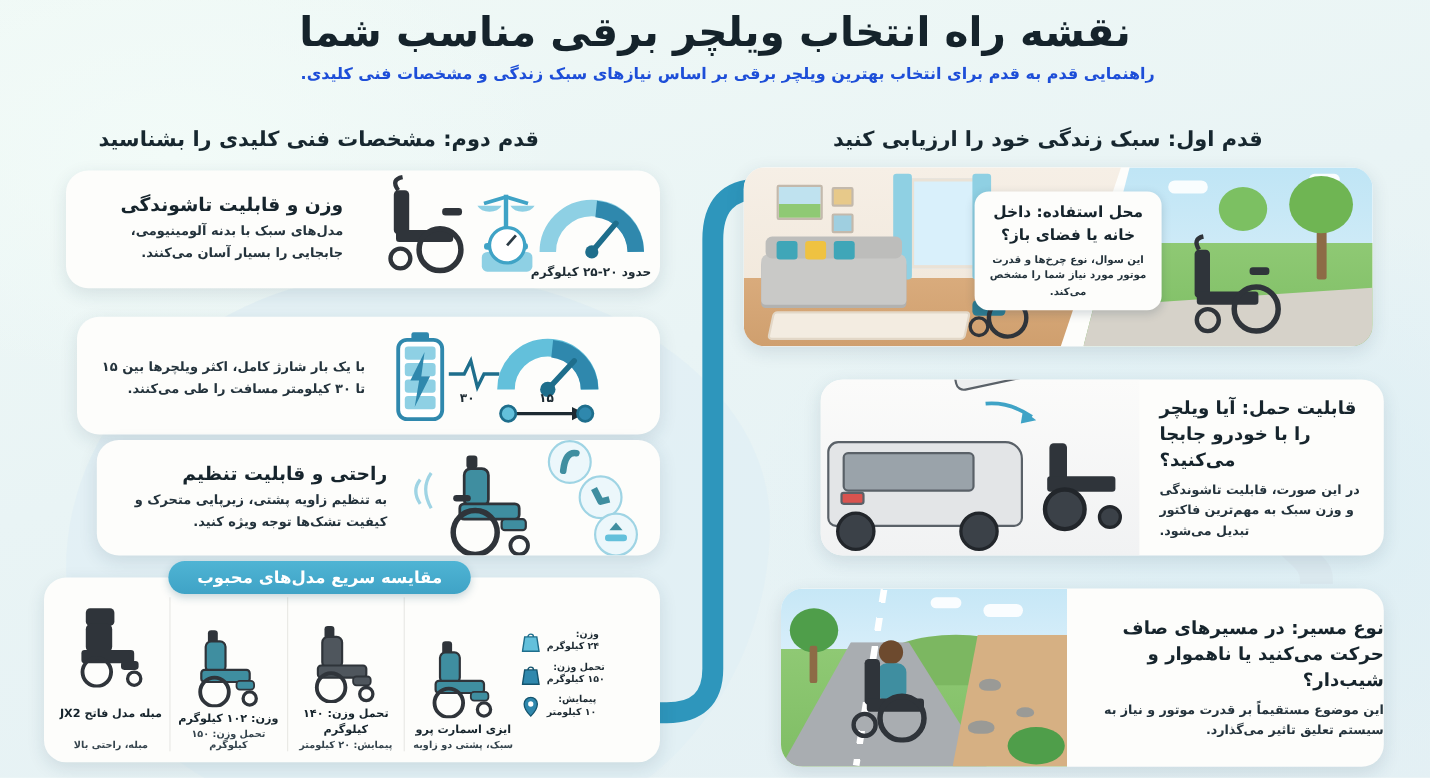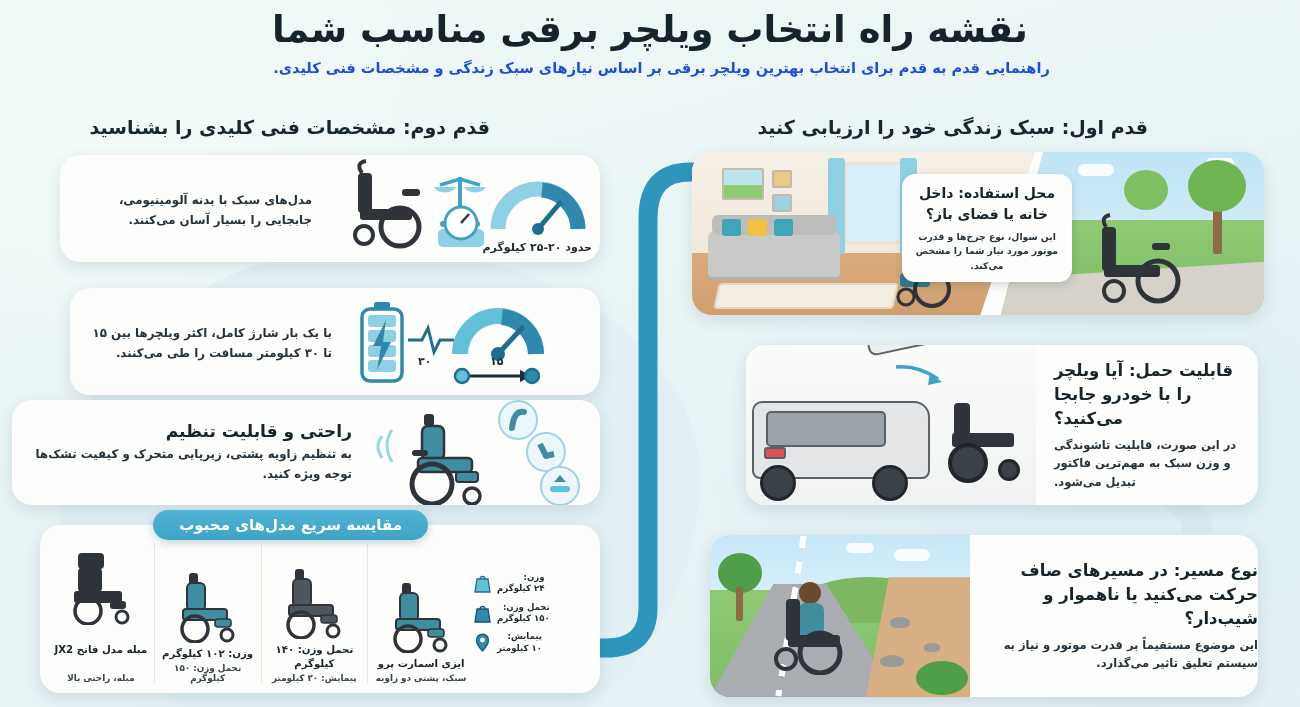--- a/index.html
+++ b/index.html
@@ -68,21 +68,21 @@
   }
 
   
   .lcard { display: flex; flex-direction: row-reverse; }
   .lcard .art { position: relative; flex: 0 0 auto; overflow: hidden; }
   .lcard .txt { padding: 10px 14px; display: flex; flex-direction: column; justify-content: center; }
   .ctitle { font-size: 16.5px; font-weight: 800; color: #16242c; line-height: 1.45; }
   .cbody  { font-size: 11.5px; font-weight: 600; color: #24333c; line-height: 1.6; margin-top: 5px; }
 
   
-  #card-place { right: 36px; top: 152px; width: 572px; height: 163px; align-items: flex-end; }
+  #card-place { right: 52px; top: 152px; width: 572px; height: 163px; align-items: flex-end; }
   #card-place .art { width: 100%; height: 100%; }
   #card-place .overlay-bubble {
     position: absolute; right: 192px; top: 22px; width: 170px;
     background: #fdfdfb; border-radius: 13px; padding: 9px 12px;
     box-shadow: 0 3px 9px rgba(20,50,70,.18); z-index: 3; text-align: center;
   }
   #card-place .overlay-bubble .ctitle { font-size: 14px; line-height: 1.5; }
   #card-place .overlay-bubble .cbody { font-size: 9.3px; line-height: 1.55; }
 
   
@@ -166,21 +166,21 @@
 
   
   .rcard { display: flex; flex-direction: row; align-items: center; }
   .rcard .icons { flex: 0 0 auto; position: relative; height: 100%; }
   .rcard .txt { flex: 1; padding: 0 18px 0 10px; text-align: right; }
   .rtitle { font-size: 17px; font-weight: 800; color: #16242c; }
   .rbody  { font-size: 11.8px; font-weight: 600; color: #24333c; line-height: 1.65; margin-top: 4px; }
 
   #card-weight  { right: 700px; top: 155px; width: 540px; height: 107px; }
   #card-battery { right: 700px; top: 288px; width: 530px; height: 107px; }
-  #card-comfort { right: 700px; top: 400px; width: 588px; height: 105px; }
+  #card-comfort { right: 700px; top: 400px; width: 512px; height: 105px; }
   #card-weight .icons  { width: 270px; }
   #card-battery .icons { width: 250px; }
   #card-comfort .icons { width: 230px; }
 
   
   .cmp-badge {
     position: absolute; right: 872px; top: 510px;
     background: linear-gradient(180deg,#4fb4d4 0%,#3fa3c6 100%);
     color: #fff; font-size: 15px; font-weight: 800;
     padding: 6px 26px; border-radius: 18px; z-index: 7;
@@ -364,20 +364,21 @@
       <g transform="translate(164,24)">
         <path d="M4 50 A40 40 0 0 1 84 50" fill="none" stroke="#8ed0e4" stroke-width="15"></path>
         <path d="M48 11 A40 40 0 0 1 84 50" fill="none" stroke="#2f88ad" stroke-width="15"></path>
         <line x1="44" y1="50" x2="66" y2="24" stroke="#1e6e8c" stroke-width="5" stroke-linecap="round"></line>
         <circle cx="44" cy="50" r="6" fill="#1e6e8c"></circle>
       </g>
     </svg>
     <div style="position:absolute;right:8px;bottom:8px;font-size:11px;font-weight:700;color:#1d2a32;margin-left:12px;">حدود ۲۰-۲۵ کیلوگرم</div>
   </div>
   <div class="txt">
+    <div class="rtitle">وزن و قابلیت تاشوندگی</div>
     <div class="rbody">مدل‌های سبک با بدنه آلومینیومی، جابجایی را بسیار آسان می‌کنند.</div>
   </div>
 </div>
 
 <div class="card rcard" id="card-battery">
   <div class="icons">
     <svg width="250" height="107" viewBox="0 0 250 107">
       <g transform="translate(10,14)">
         <rect x="14" y="0" width="16" height="8" rx="2" fill="#2f88ad"></rect>
         <rect x="2" y="7" width="40" height="72" rx="8" fill="#fff" stroke="#2f88ad" stroke-width="3.5"></rect>

